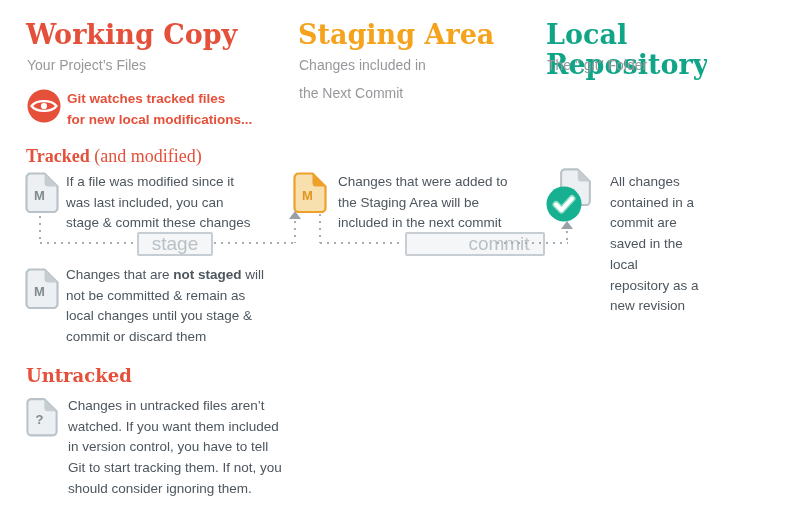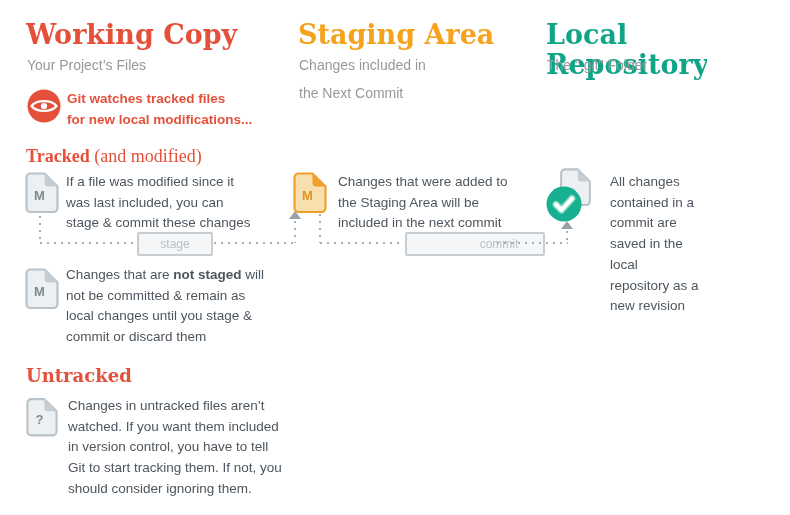--- a/index.html
+++ b/index.html
@@ -23,21 +23,21 @@
   .note{font-size:13.5px;line-height:21px;font-weight:bold;color:var(--red);}
   .file-icon{position:absolute;width:34px;height:41px;}
   .file-icon svg{position:absolute;inset:0;width:100%;height:100%;}
   .file-icon .badge{position:absolute;inset:0;display:flex;align-items:center;justify-content:center;
       padding-top:5px;padding-right:5px;font-size:13px;font-weight:bold;color:var(--icon-letter);}
   .file-icon.orange .badge{color:var(--oicon-letter);}
   .dot-h{position:absolute;height:2px;background:repeating-linear-gradient(90deg,var(--line) 0 2px,transparent 2px 7px);}
   .dot-v{position:absolute;width:2px;background:repeating-linear-gradient(180deg,var(--line) 0 2px,transparent 2px 7px);}
   .arrow-up{position:absolute;width:0;height:0;border-left:6px solid transparent;border-right:6px solid transparent;border-bottom:8px solid #99a1a7;}
   .flow-btn{position:absolute;height:20px;background:var(--btn-bg);border:2px solid var(--btn-border);
-      border-radius:2px;color:var(--btn-text);font-size:12px;text-align:center;line-height:20px;}
+      border-radius:2px;color:var(--btn-text);font-size:19px;text-align:center;line-height:20px;}
   .circ-icon{position:absolute;}
 </style>
 </head>
 <body>
 
 <div class="canvas">
 
   <div class="abs h1 red" style="left:26px;top:20px;">Working Copy</div>
   <div class="abs sub" style="left:27px;top:51px;">Your Project’s Files</div>
 

